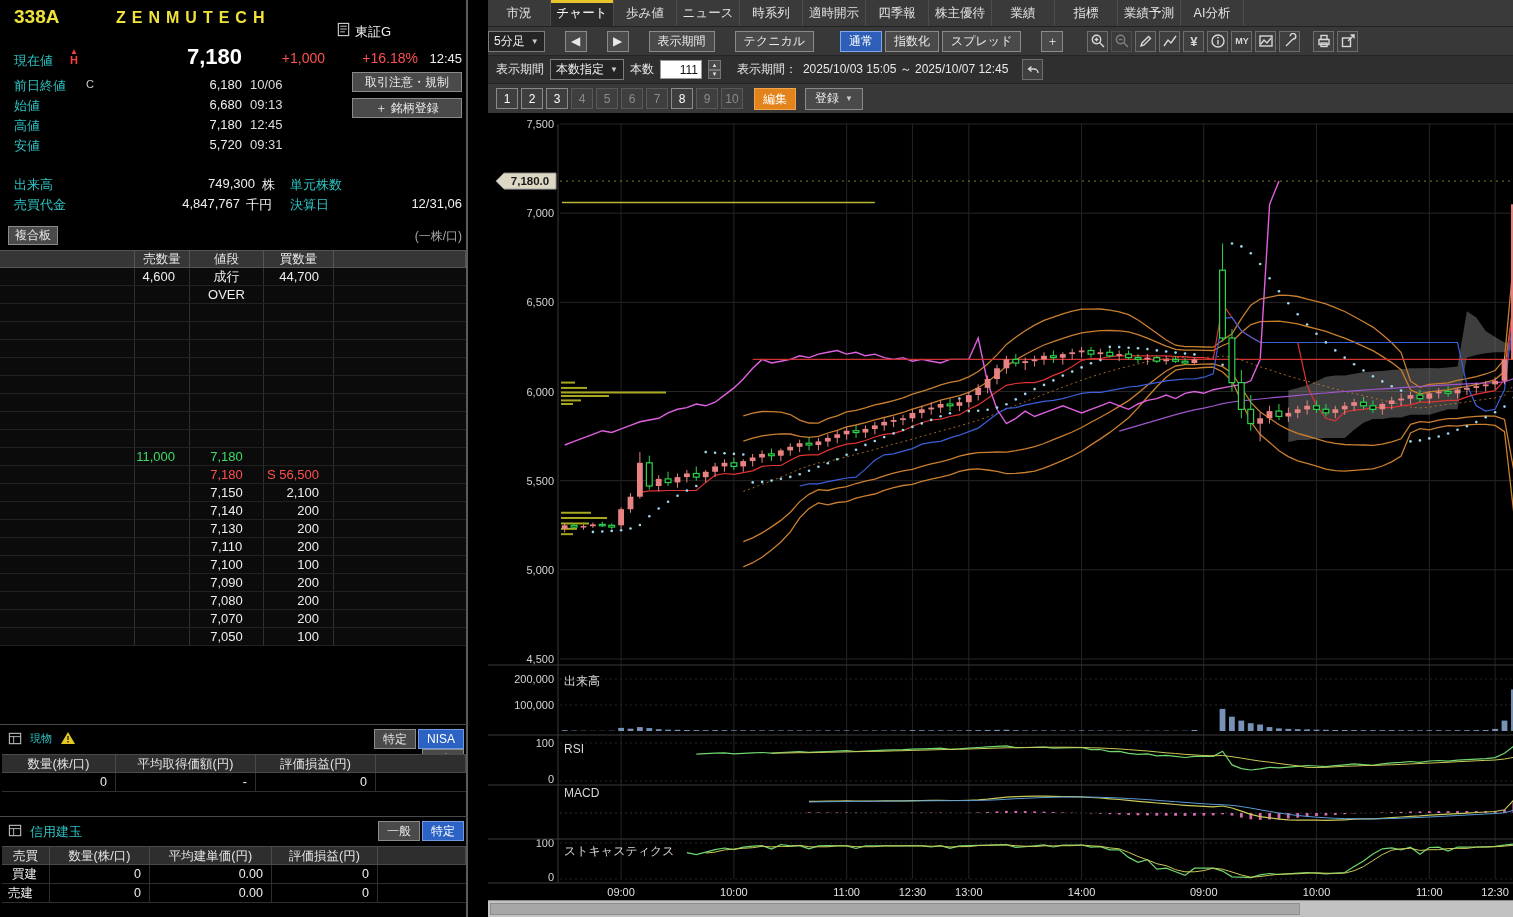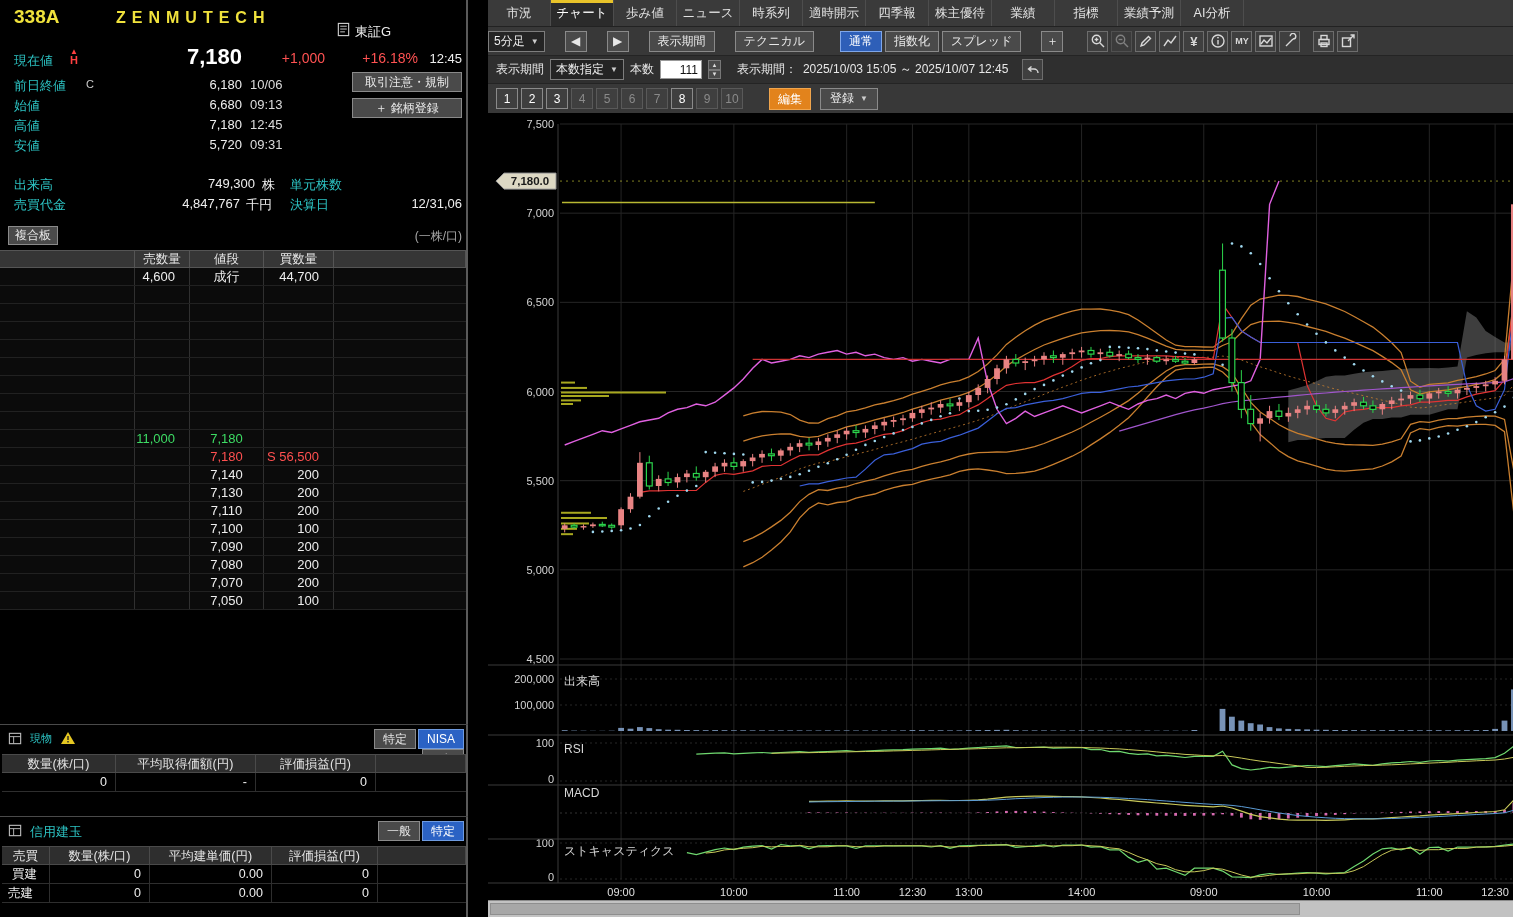--- a/index.html
+++ b/index.html
@@ -42,21 +42,21 @@
 .sel{display:inline-flex;align-items:center;height:21px;background:#242424;border:1px solid #7d7d7d;color:#eee;padding:0 5px;font-size:12px}
 .car::after{content:"▼";font-size:8px;color:#ccc;margin-left:6px}
 .tbtn{display:inline-flex;align-items:center;justify-content:center;height:21px;padding:0 8px;background:#4a4a4a;border:1px solid #8a8a8a;color:#e8e8e8;font-size:12px;white-space:nowrap}
 .mode-active{background:#2e5fb8;border-color:#7fa6e8;color:#fff}
 .icon-btn{display:inline-flex;align-items:center;justify-content:center;width:21px;height:21px;background:#3f3f3f;border:1px solid #6d6d6d}
 .icon-btn.dim{opacity:.45}
 .icon-btn.gap{margin-left:10px}
 .tlab{font-size:12px;color:#e8e8e8;white-space:nowrap}
 .slot{width:22px;height:21px;line-height:20px;text-align:center;background:#3f3f3f;border:1px solid #595959;color:#8a8a8a;font-size:12px}
 .slot.bright{color:#fff;border-color:#8a8a8a}
-#editBtn{width:42px;height:22px;line-height:21px;text-align:center;background:#e2831c;border:1px solid #f0a54d;color:#fff;font-size:12px;margin-left:23px}
+#editBtn{width:42px;height:22px;line-height:21px;text-align:center;background:#e2831c;border:1px solid #f0a54d;color:#fff;font-size:12px;margin-left:8px}
 #regBtn{display:inline-flex;align-items:center;justify-content:center;width:58px;height:22px;background:#4a4a4a;border:1px solid #8a8a8a;color:#e8e8e8;font-size:12px;margin-left:6px}
 #countInput{width:42px;height:19px;background:#fff;color:#111;border:1px solid #999;text-align:right;padding-right:3px;font-size:12px;font-family:"Liberation Sans",sans-serif}
 .spin{display:inline-flex;flex-direction:column;width:13px;height:19px}
 .spin span{flex:1;background:#4a4a4a;border:1px solid #777;font-size:6px;color:#ddd;display:flex;align-items:center;justify-content:center}
 #hscroll{height:17px;background:#c2c2c2;border-top:1px solid #8a8a8a;position:relative}
 #hthumb{position:absolute;left:2px;top:2px;height:12px;width:72%;background:#a7a7a7;border:1px solid #8e8e8e}
 </style>
 </head>
 <body>
 
@@ -131,20 +131,27 @@
           <div class="brow">
             <div class="bc c-gut"></div>
             <div class="bc c-s">4,600</div>
             <div class="bc c-p">成行</div>
             <div class="bc c-b">44,700</div>
             <div class="bc c-x"></div>
           </div>
           <div class="brow">
             <div class="bc c-gut"></div>
             <div class="bc c-s"></div>
+            <div class="bc c-p">OVER</div>
+            <div class="bc c-b"></div>
+            <div class="bc c-x"></div>
+          </div>
+          <div class="brow">
+            <div class="bc c-gut"></div>
+            <div class="bc c-s"></div>
             <div class="bc c-p"></div>
             <div class="bc c-b"></div>
             <div class="bc c-x"></div>
           </div>
           <div class="brow">
             <div class="bc c-gut"></div>
             <div class="bc c-s"></div>
             <div class="bc c-p"></div>
             <div class="bc c-b"></div>
             <div class="bc c-x"></div>
@@ -196,20 +203,27 @@
             <div class="bc c-s g">11,000</div>
             <div class="bc c-p g">7,180</div>
             <div class="bc c-b"></div>
             <div class="bc c-x"></div>
           </div>
           <div class="brow">
             <div class="bc c-gut"></div>
             <div class="bc c-s"></div>
             <div class="bc c-p sp">7,180</div>
             <div class="bc c-b sp">S 56,500</div>
+            <div class="bc c-x"></div>
+          </div>
+          <div class="brow">
+            <div class="bc c-gut"></div>
+            <div class="bc c-s"></div>
+            <div class="bc c-p">7,150</div>
+            <div class="bc c-b">2,100</div>
             <div class="bc c-x"></div>
           </div>
           <div class="brow">
             <div class="bc c-gut"></div>
             <div class="bc c-s"></div>
             <div class="bc c-p">7,140</div>
             <div class="bc c-b">200</div>
             <div class="bc c-x"></div>
           </div>
           <div class="brow">

